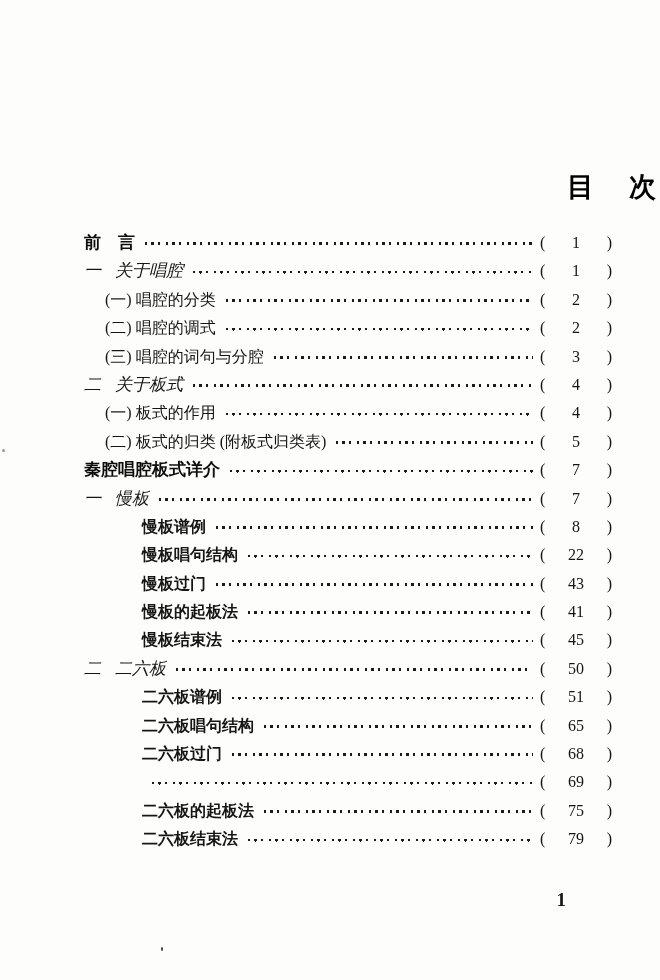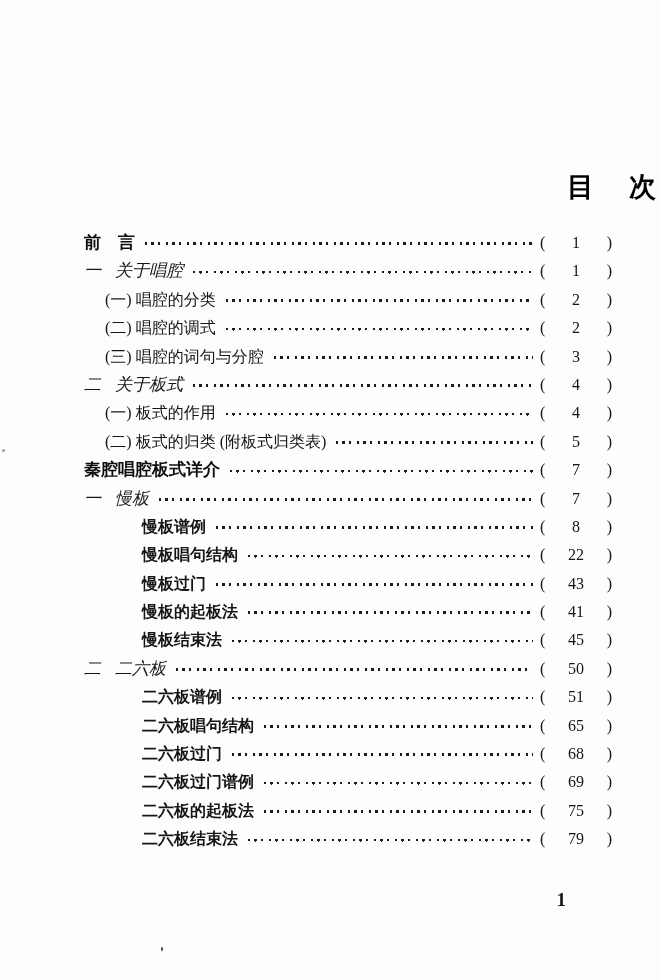--- a/index.html
+++ b/index.html
@@ -218,21 +218,20 @@
       <span class="page-col"><span>(</span><span class="num">65</span><span>)</span></span>
     </div>
 
     <div class="row sub">
       <span class="text">二六板过门</span>
       <span class="leader"></span>
       <span class="page-col"><span>(</span><span class="num">68</span><span>)</span></span>
     </div>
 
     <div class="row sub">
-      <span class="text">二六板过门谱例</span>
       <span class="leader"></span>
       <span class="page-col"><span>(</span><span class="num">69</span><span>)</span></span>
     </div>
 
     <div class="row sub">
       <span class="text">二六板的起板法</span>
       <span class="leader"></span>
       <span class="page-col"><span>(</span><span class="num">75</span><span>)</span></span>
     </div>
 

